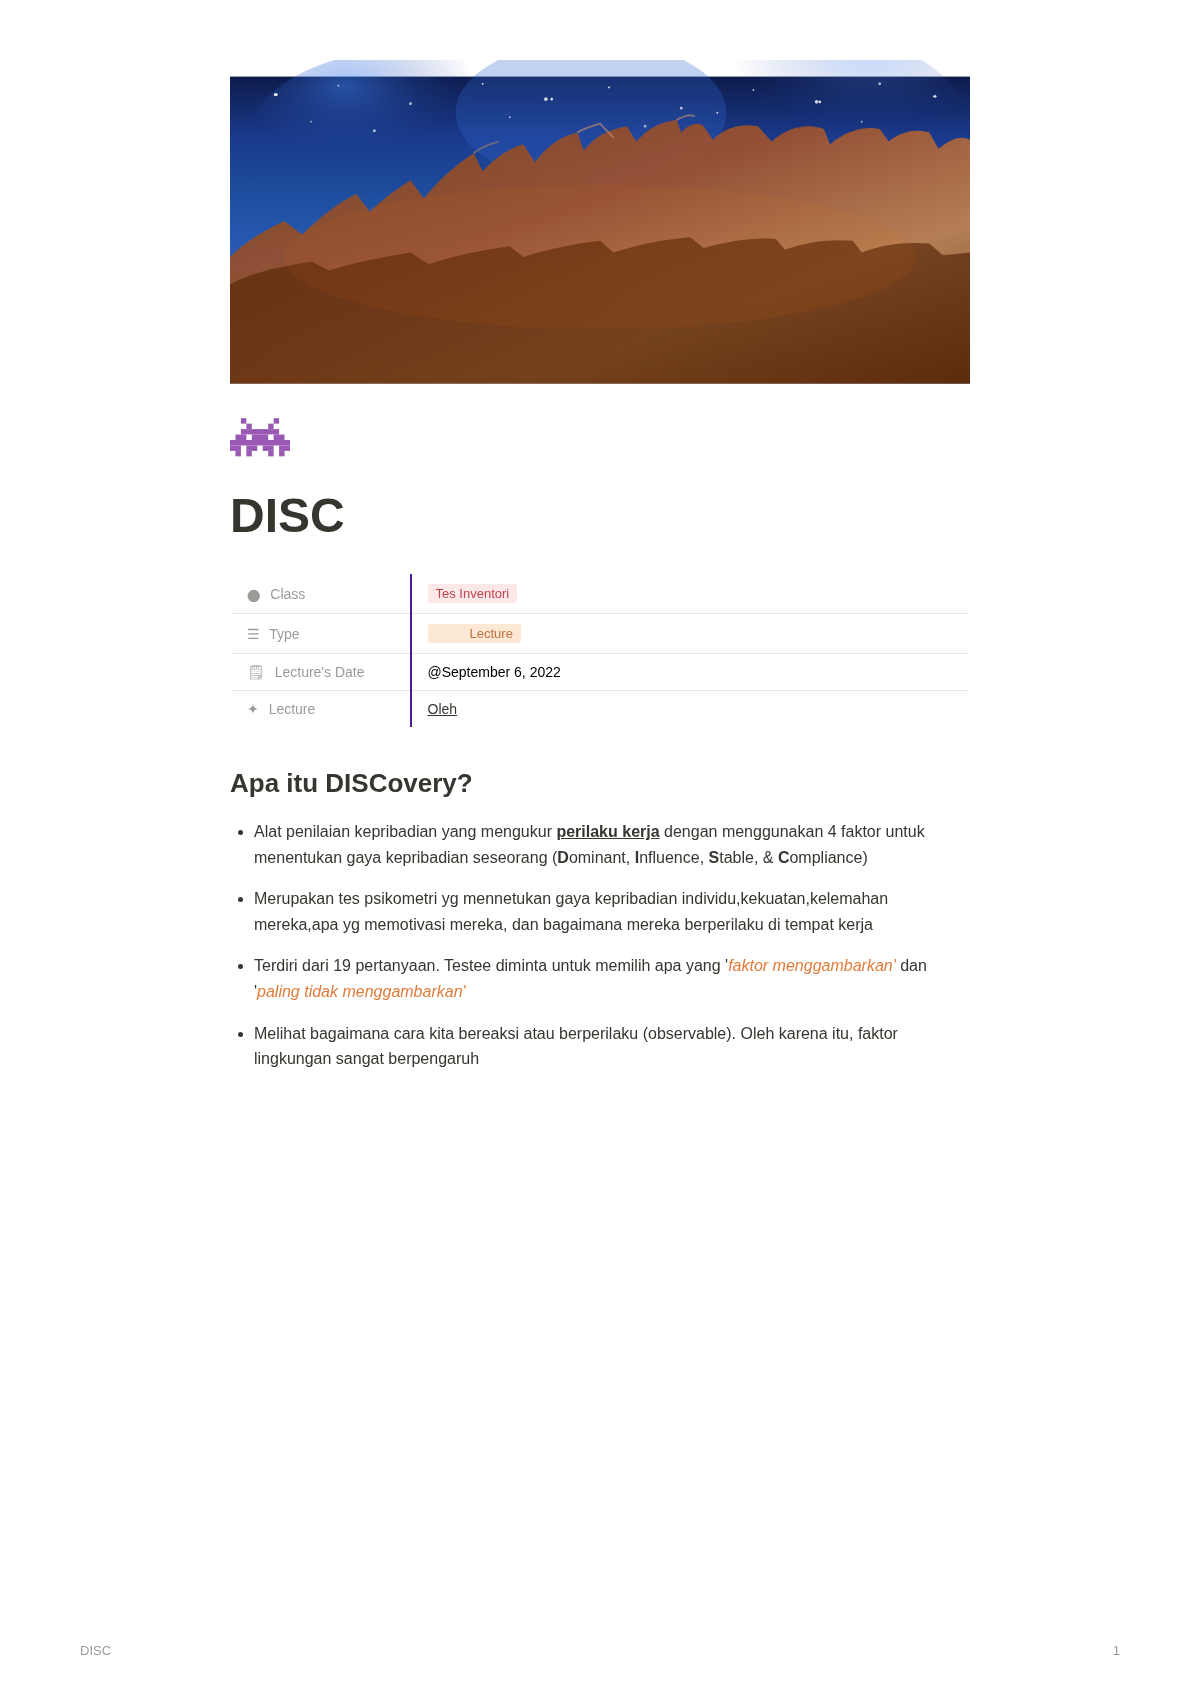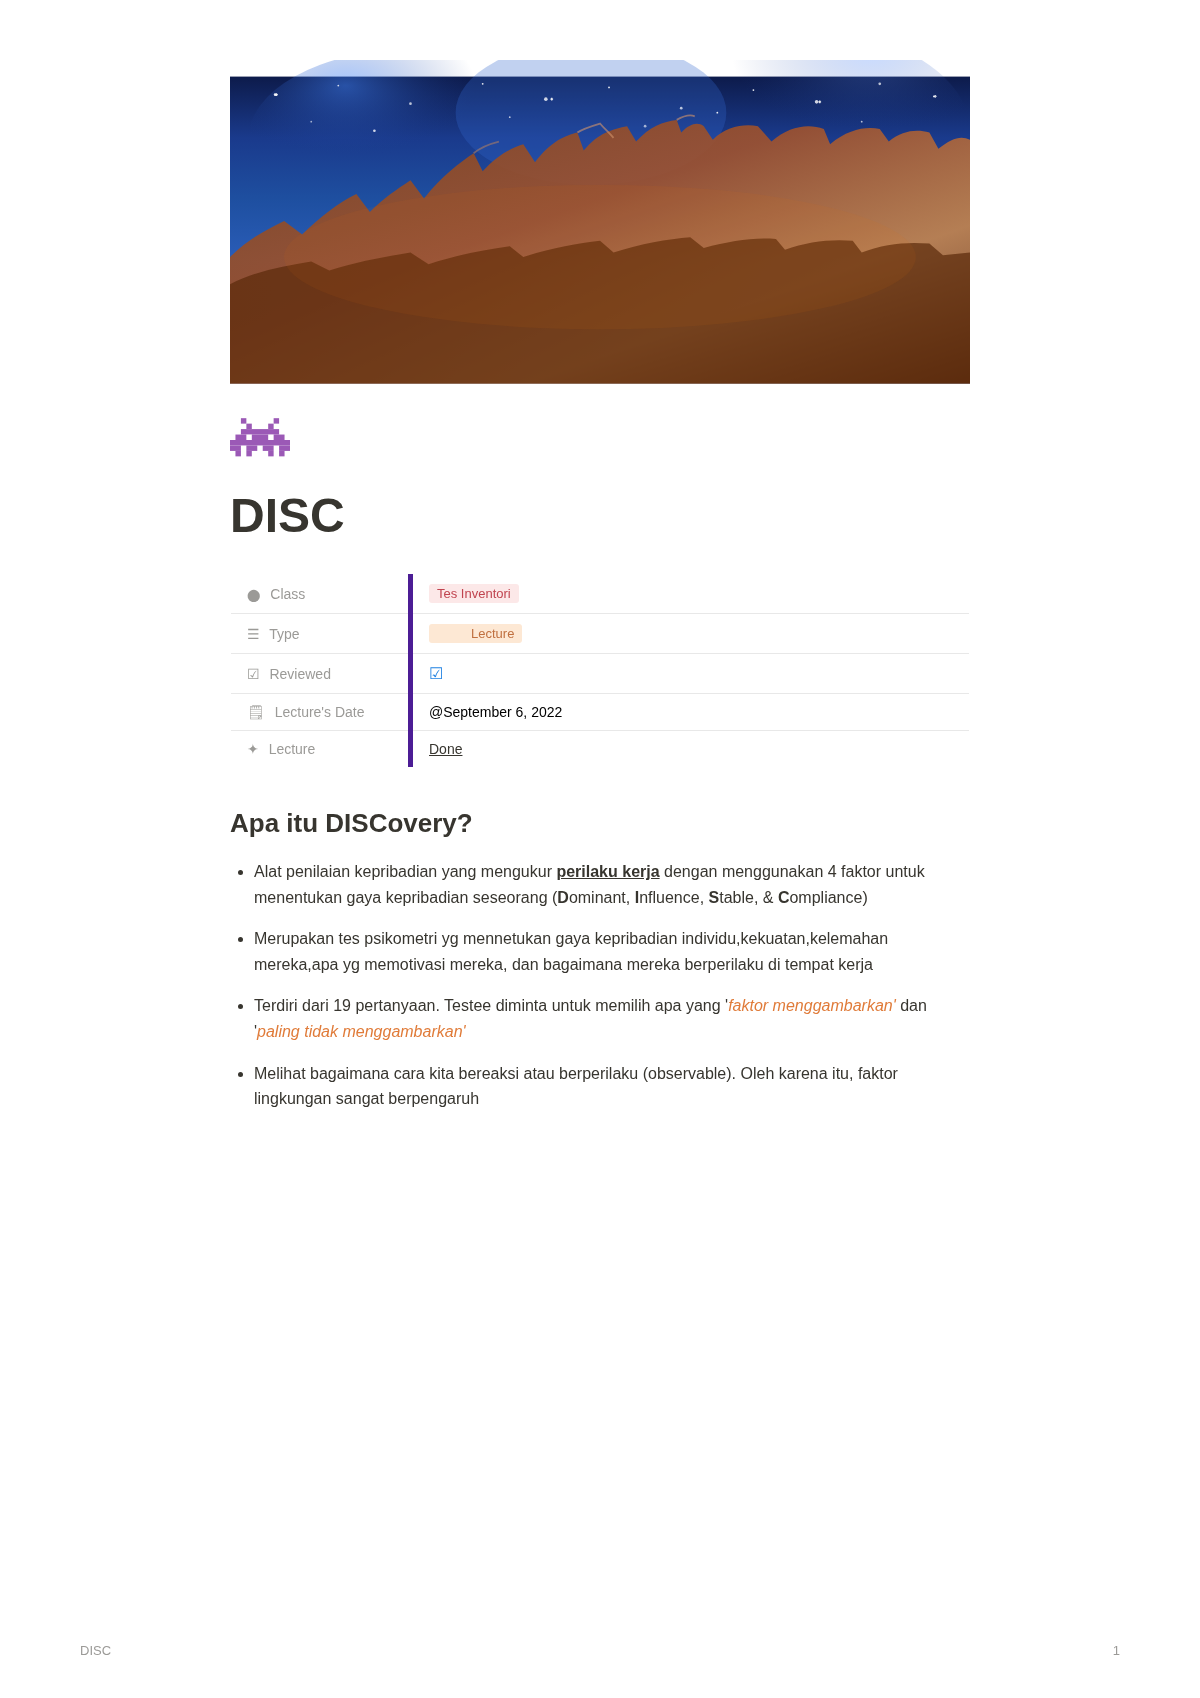--- a/index.html
+++ b/index.html
@@ -70,21 +70,21 @@
     .properties-table td {
       padding: 10px 16px;
       font-size: 14px;
       font-family: -apple-system, BlinkMacSystemFont, 'Segoe UI', Helvetica, Arial, sans-serif;
       vertical-align: middle;
     }
 
     .properties-table td:first-child {
       color: #9b9a97;
       width: 180px;
-      border-right: 5px solid #4c1d95;
+      border-right: 2px solid #4c1d95;
     }
 
     .tag-pill {
       display: inline-block;
       padding: 2px 8px;
       border-radius: 3px;
       font-size: 13px;
       font-family: -apple-system, BlinkMacSystemFont, 'Segoe UI', Helvetica, Arial, sans-serif;
       text-align: center;
     }
@@ -345,47 +345,38 @@
       <tr>
         <td>
           <span style="color:#9b9a97; margin-right:6px;">☰</span>
           <span>Type</span>
         </td>
         <td>
           <span class="tag-pill tag-orange">Lecture</span>
         </td>
       </tr>
 
-      <tr>
-        <td>
-          <span style="color:#9b9a97; margin-right:6px;">☑</span>
-          <span>Reviewed</span>
-        </td>
-        <td>
-          <span class="checkmark-blue">☑</span>
-        </td>
-      </tr>
 
       <tr>
         <td>
           <span style="color:#9b9a97; margin-right:6px;">🗒</span>
           <span>Lecture's Date</span>
         </td>
         <td>
           <span class="date-text">@September 6, 2022</span>
         </td>
       </tr>
 
       <tr>
         <td>
           <span style="color:#9b9a97; margin-right:6px;">✦</span>
           <span>Lecture</span>
         </td>
         <td>
-          <span class="status-done">Done</span>
+          <span class="status-done">Oleh</span>
         </td>
       </tr>
     </tbody>
   </table>
 
   
   <h2 class="section-heading">Apa itu DISCovery?</h2>
 
   
   <ul class="content-list">

